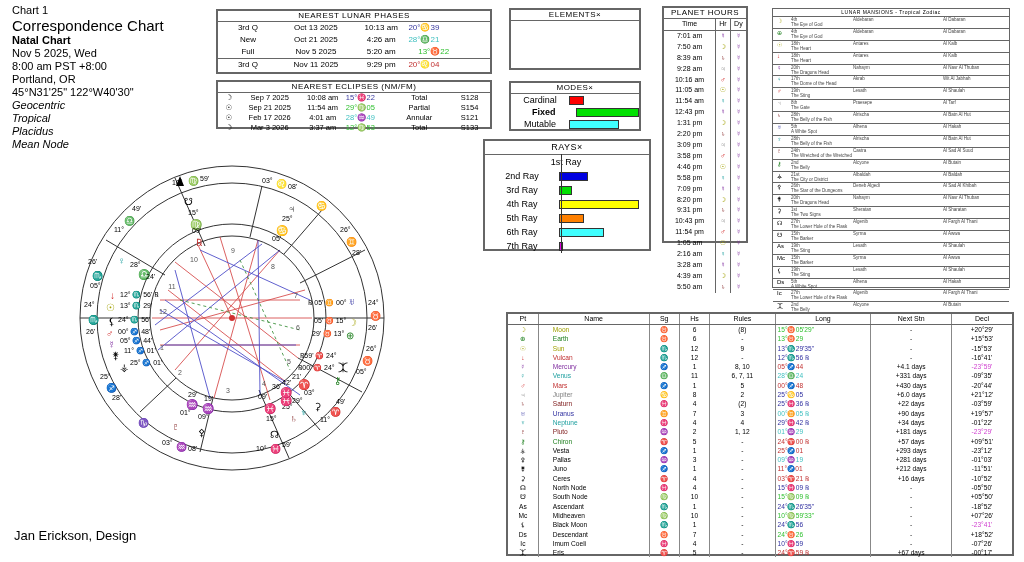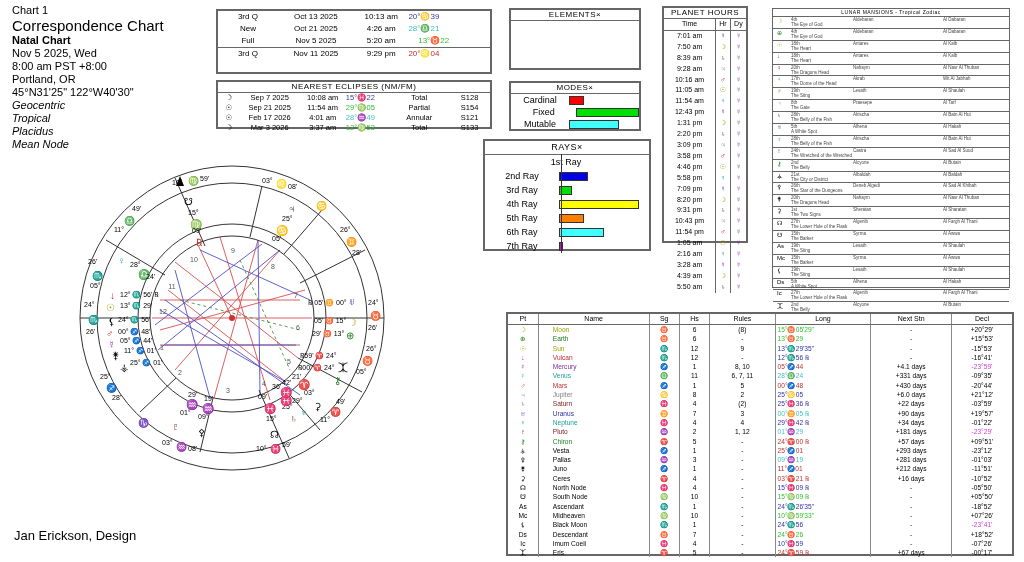--- a/index.html
+++ b/index.html
@@ -203,20 +203,21 @@
       <span style="position: absolute; left: 280px; top: 387px; font-size: 10px; color: rgb(48, 48, 160); white-space: nowrap;">♓</span>
       <span style="position: absolute; left: 282px; top: 379px; font-size: 7px; color: rgb(0, 0, 0); white-space: nowrap;">42'</span>
       <span style="position: absolute; left: 314px; top: 401px; font-size: 10px; color: rgb(0, 0, 0); white-space: nowrap;">⚳</span>
       <span style="position: absolute; left: 304px; top: 389px; font-size: 7px; color: rgb(0, 0, 0); white-space: nowrap;">03°</span>
       <span style="position: absolute; left: 298px; top: 379px; font-size: 10px; color: rgb(192, 48, 48); white-space: nowrap;">♈</span>
       <span style="position: absolute; left: 292px; top: 373px; font-size: 7px; color: rgb(0, 0, 0); white-space: nowrap;">21'</span>
     </div>
 </div>
 
 <div class="box" style="left:216px;top:9px;width:276px;height:65px;">
+  <div class="hdr">NEAREST LUNAR PHASES</div>
   <table style="width:100%;" class="lp">
       <tbody id="lp-body">
         <tr>
           <td style="width: 22%;">3rd Q</td>
           <td style="width: 28%;">Oct 13 2025</td>
           <td style="width: 20%;">10:13 am</td>
           <td style="width: 15%; color: rgb(58, 58, 160); text-align: left;">20°♋39</td>
           <td></td>
         </tr>
         <tr>
@@ -289,21 +290,21 @@
 </div>
 
 <div class="box bars" style="left:509px;top:81px;width:132px;height:50px;">
   <div class="hdr">MODES×</div>
   <div id="md-body">
       <div class="row" style="height: 12px;">
         <span class="lbl" style="width: 58px;">Cardinal</span>
         <span class="bar" style="width: 15px; background: rgb(255, 0, 0);"></span>
       </div>
       <div class="row" style="height: 12px;">
-        <span class="lbl" style="width: 68px;">Fixed</span>
+        <span class="lbl" style="width: 68px; font-weight: bold;">Fixed</span>
         <span class="bar" style="width: 65px; background: rgb(0, 224, 0);"></span>
       </div>
       <div class="row" style="height: 12px;">
         <span class="lbl" style="width: 58px;">Mutable</span>
         <span class="bar" style="width: 50px; background: rgb(64, 255, 255);"></span>
       </div>
     </div>
 </div>
 
 <div class="box bars" style="left:483px;top:139px;width:168px;height:112px;">

